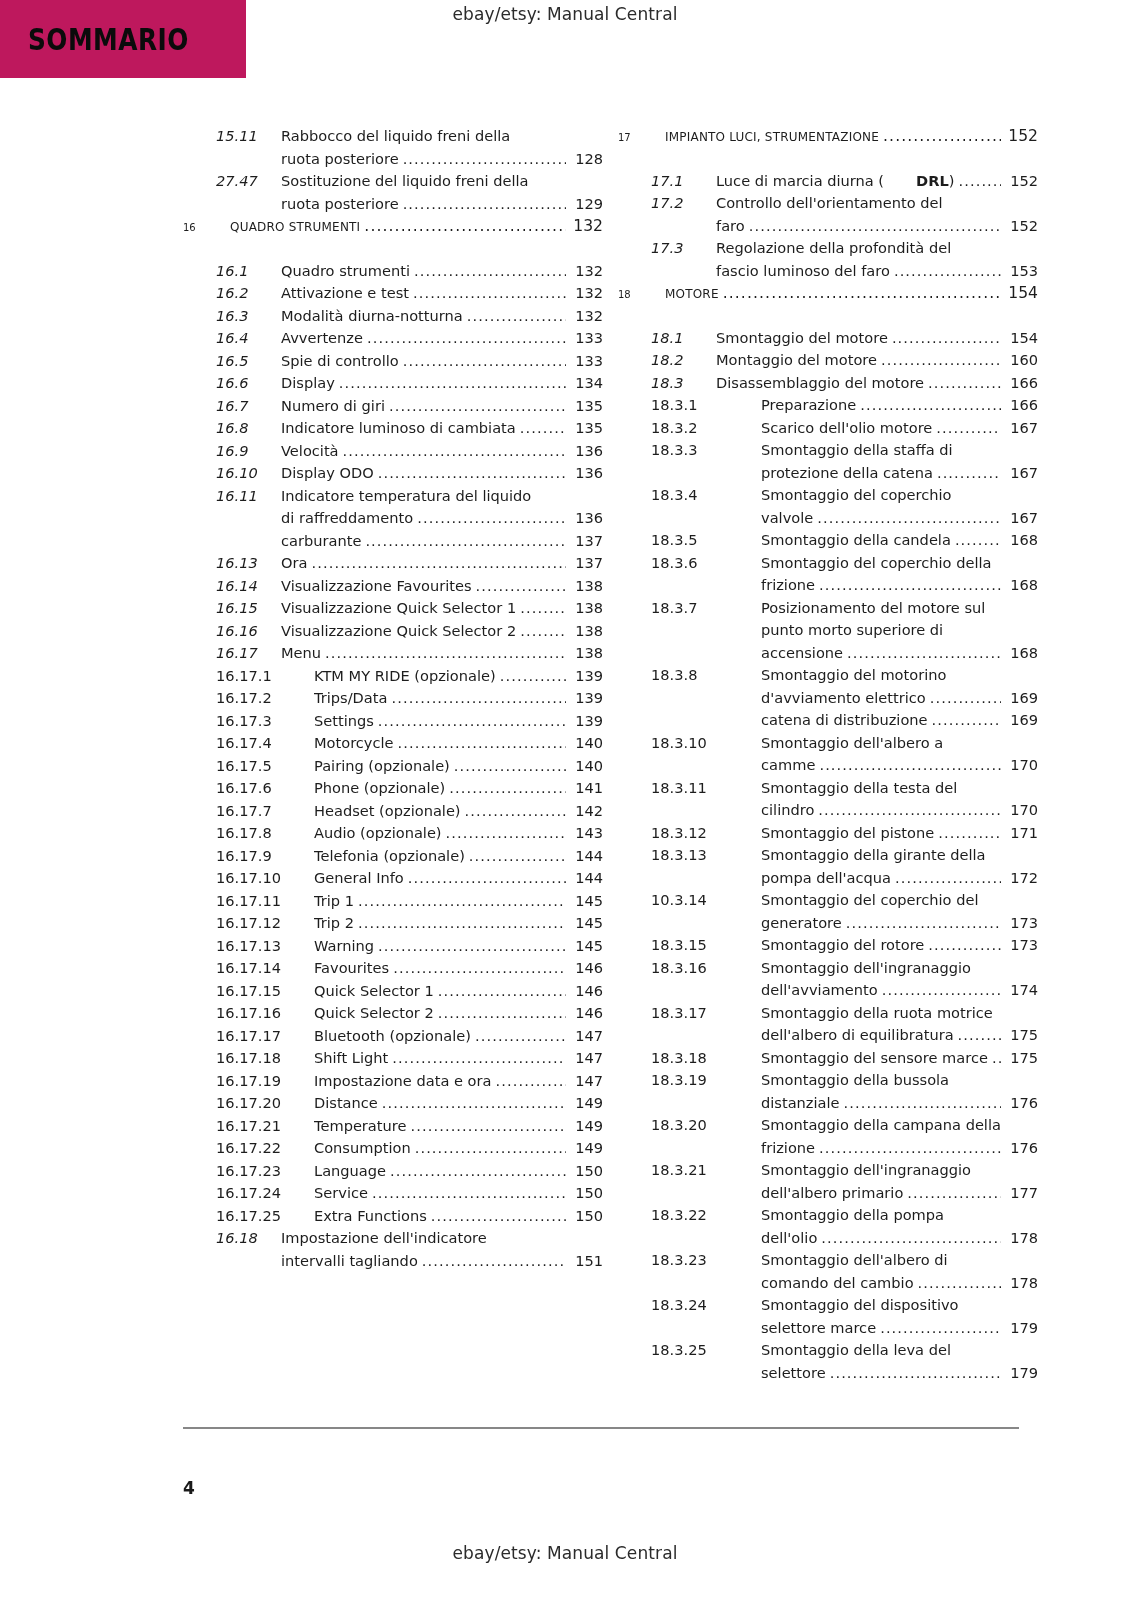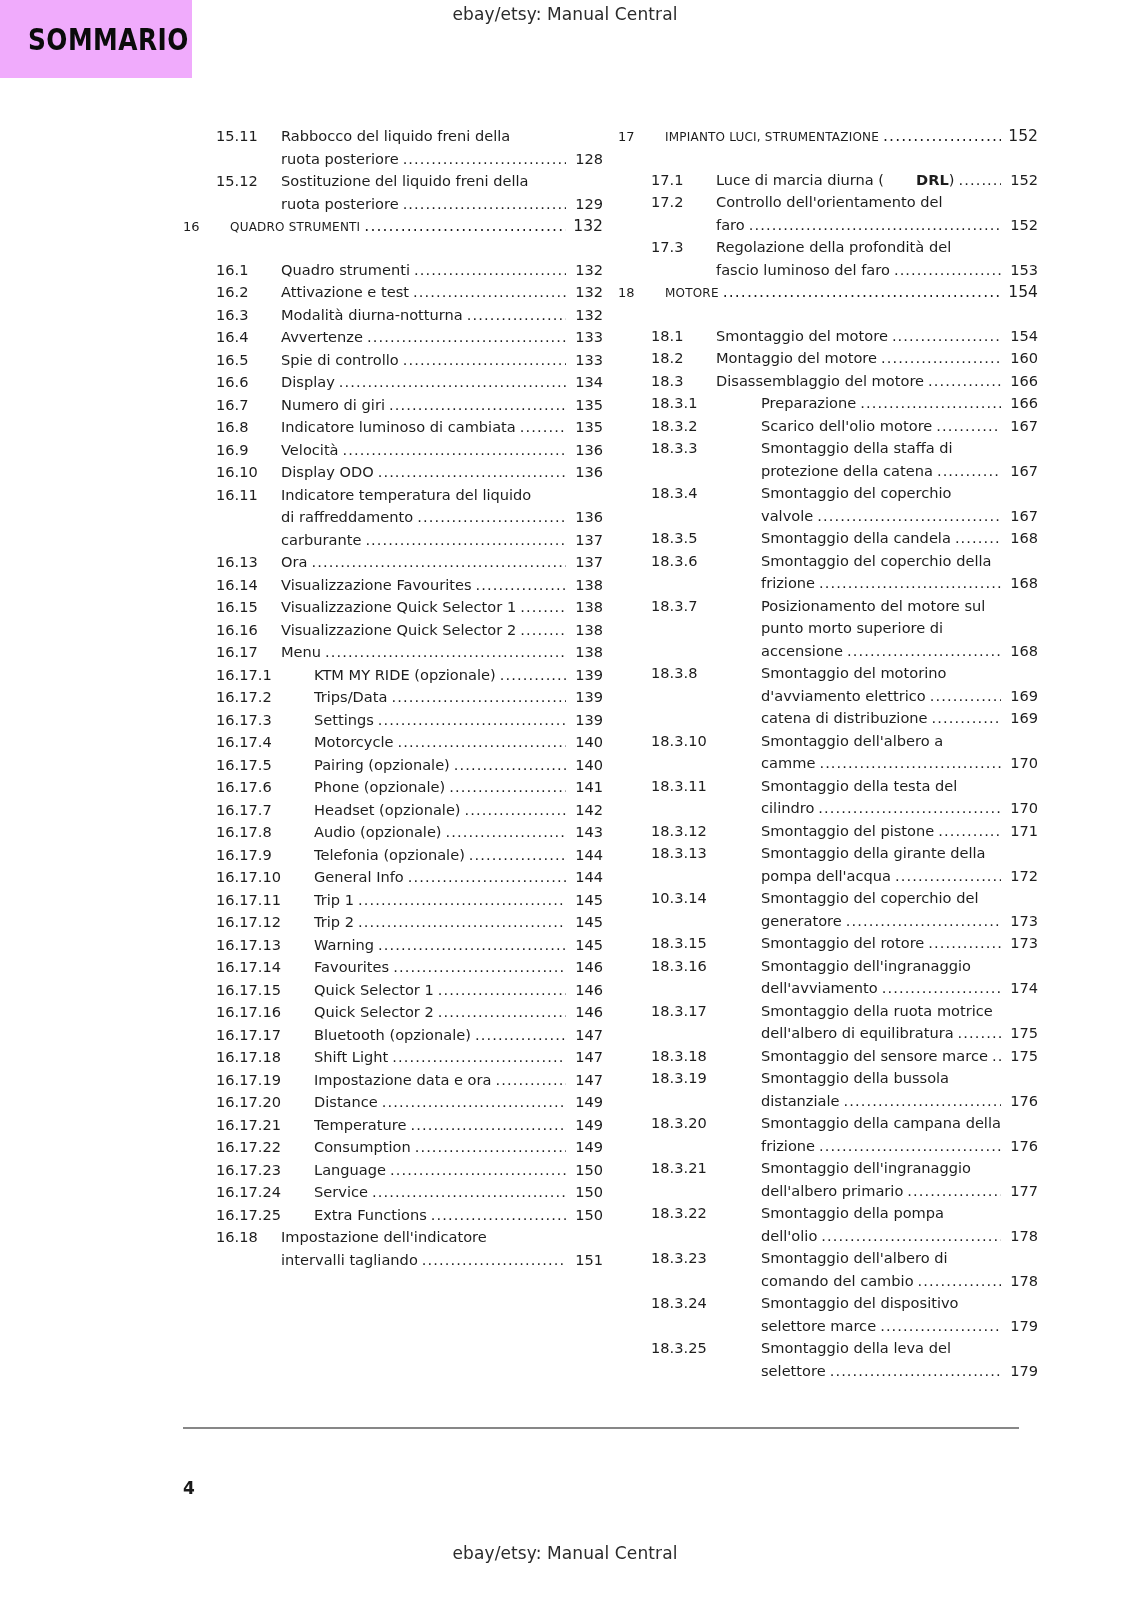--- a/index.html
+++ b/index.html
@@ -14,23 +14,23 @@
     font-family: "DejaVu Sans", "Liberation Sans", sans-serif;
     color: #1a1a1a;
     overflow: hidden;
   }
 
   
   #header-band {
     position: absolute;
     left: 0;
     top: 0;
-    width: 192px;
+    width: 246px;
     height: 78px;
-    background: #f0abfc;
+    background: #be185d;
   }
   #header-band .band-label {
     position: absolute;
     left: 28px;
     top: 22px;
     font-family: "DejaVu Sans", "Liberation Sans", sans-serif;
     font-weight: 700;
     font-size: 30px;
     letter-spacing: 0.5px;
     color: #0b0b0b;
@@ -114,27 +114,27 @@
   }
   .page {
     flex: 0 0 auto;
     text-align: right;
     width: 32px;
     margin-left: 3px;
   }
   .entry.nolead .page  { visibility: hidden; }
 
   
-  .lvl1 > .num { width: 47px; font-size: 13px; }
+  .lvl1 > .num { width: 47px; font-size: 10px; }
   .lvl1 .title { font-size: 12px; letter-spacing: 0.2px; }
   .lvl1 .leader { font-size: 15.6px; }
   .lvl1 .page  { font-size: 15.6px; }
 
   .lvl2            { padding-left: 33px; }
-  .lvl2 > .num     { width: 65px; }
+  .lvl2 > .num     { width: 65px; font-style: italic; }
 
   .lvl3            { padding-left: 33px; }
   .lvl3 > .num     { width: 98px; }
 
   .lvl3w           { padding-left: 33px; }
   .lvl3w > .num    { width: 110px; }
 
   
   .cont > .num { visibility: hidden; }
 
@@ -178,21 +178,21 @@
       </div>
       <div class="entry lvl2 cont">
         <span class="num"></span>
         <span class="body">
           <span class="title">ruota posteriore</span>
           <span class="leader"></span>
           <span class="page">128</span>
         </span>
       </div>
       <div class="entry lvl2 nolead">
-        <span class="num">15.12</span>
+        <span class="num">27.47</span>
         <span class="body">
           <span class="title">Sostituzione del liquido freni della</span>
           <span class="page"></span>
         </span>
       </div>
       <div class="entry lvl2 cont">
         <span class="num"></span>
         <span class="body">
           <span class="title">ruota posteriore</span>
           <span class="leader"></span>

